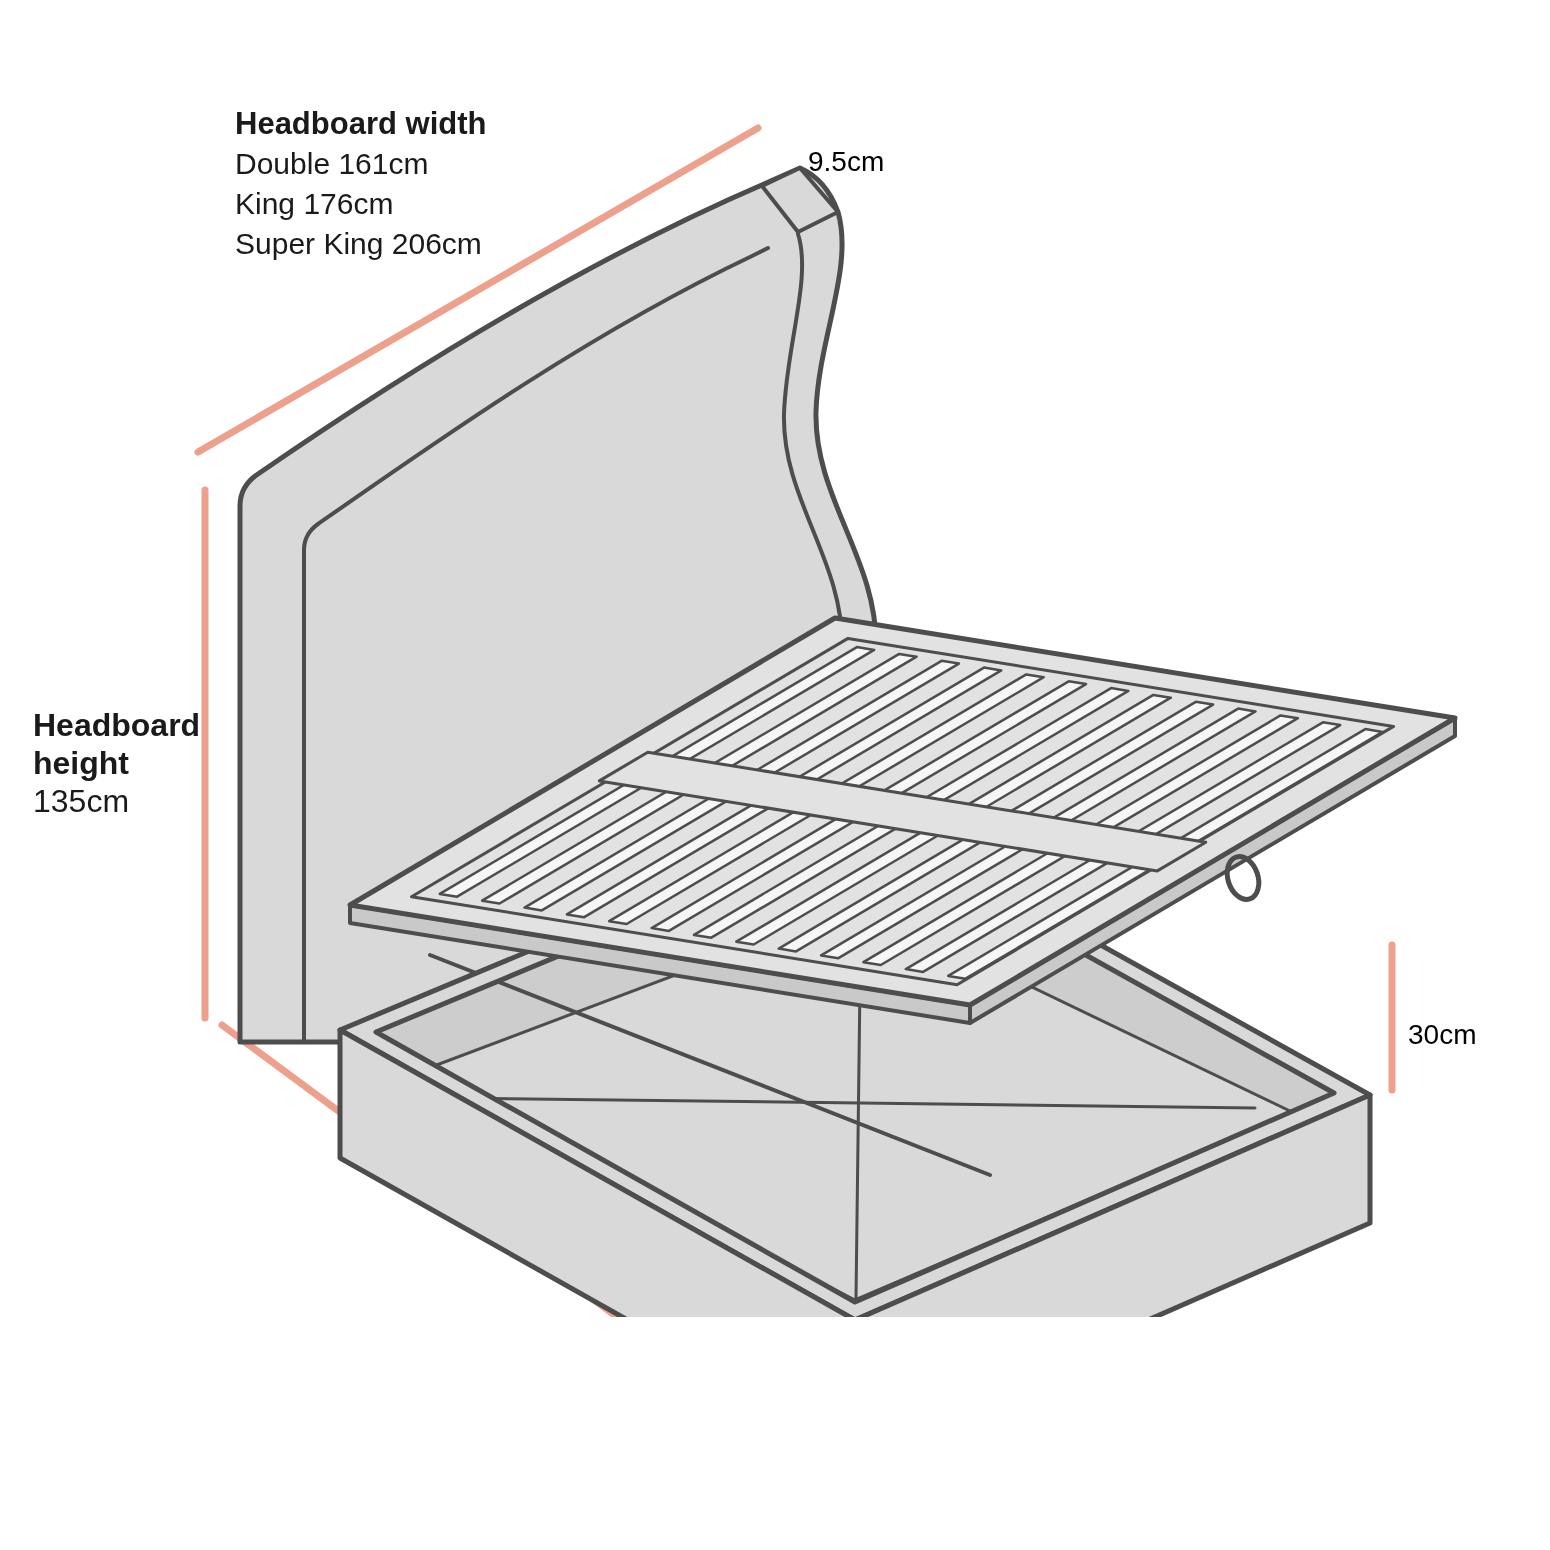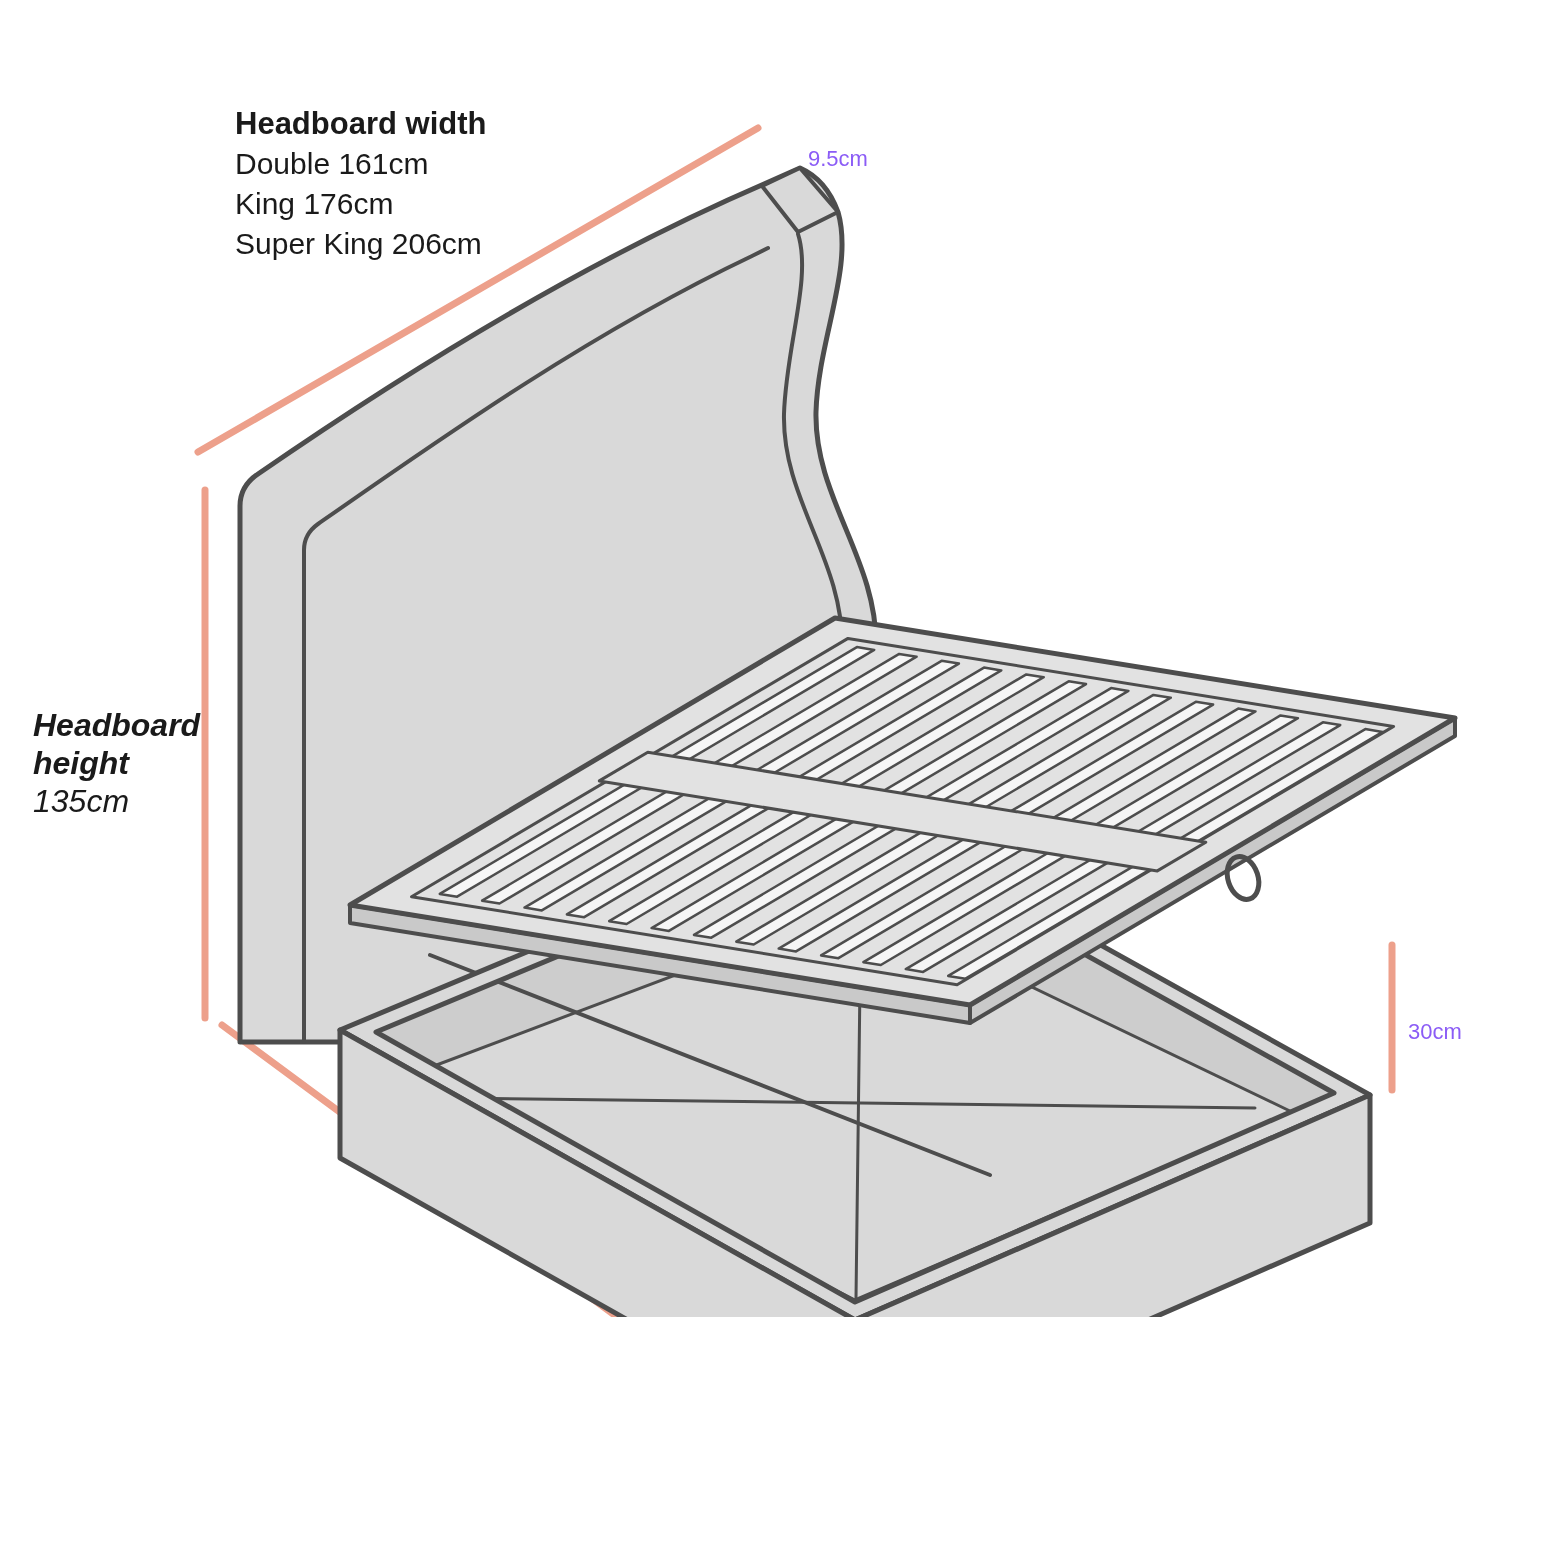--- a/index.html
+++ b/index.html
@@ -7,24 +7,24 @@
     position:relative;
     width:1550px;height:1317px;
     background:#ffffff;
     font-family:"Liberation Sans", sans-serif;
     color:#1a1a1a;
     overflow:hidden;
   }
   .canvas svg{position:absolute;left:0;top:0;}
   .dim-block{position:absolute;font-size:30px;line-height:40px;color:#1a1a1a;}
   .dim-title{font-weight:bold;font-size:31px;}
-  .small-label{position:absolute;font-size:22px;color:#8b5cf6;}
+  .small-label{position:absolute;font-size:28px;color:#000000;}
   #block-hb-width{left:235px;top:104px;}
   #label-thickness{left:808px;top:146px;}
-  #block-hb-height{left:33px;top:706px;width:210px;font-size:32px;line-height:38px;font-style:italic;}
+  #block-hb-height{left:33px;top:706px;width:210px;font-size:32px;line-height:38px;}
   #block-hb-height .dim-title{font-size:32px;}
   #label-30cm{left:1408px;top:986px;margin-top:33px;}
   #block-full-length{left:338px;top:1172px;}
   #logo{
     position:absolute;left:1178px;top:1372px;
     font-size:100px;font-weight:800;letter-spacing:-3px;
     color:#141414;line-height:100px;
   }
   #logo .dot{color:#e2815f;}
 </style>

